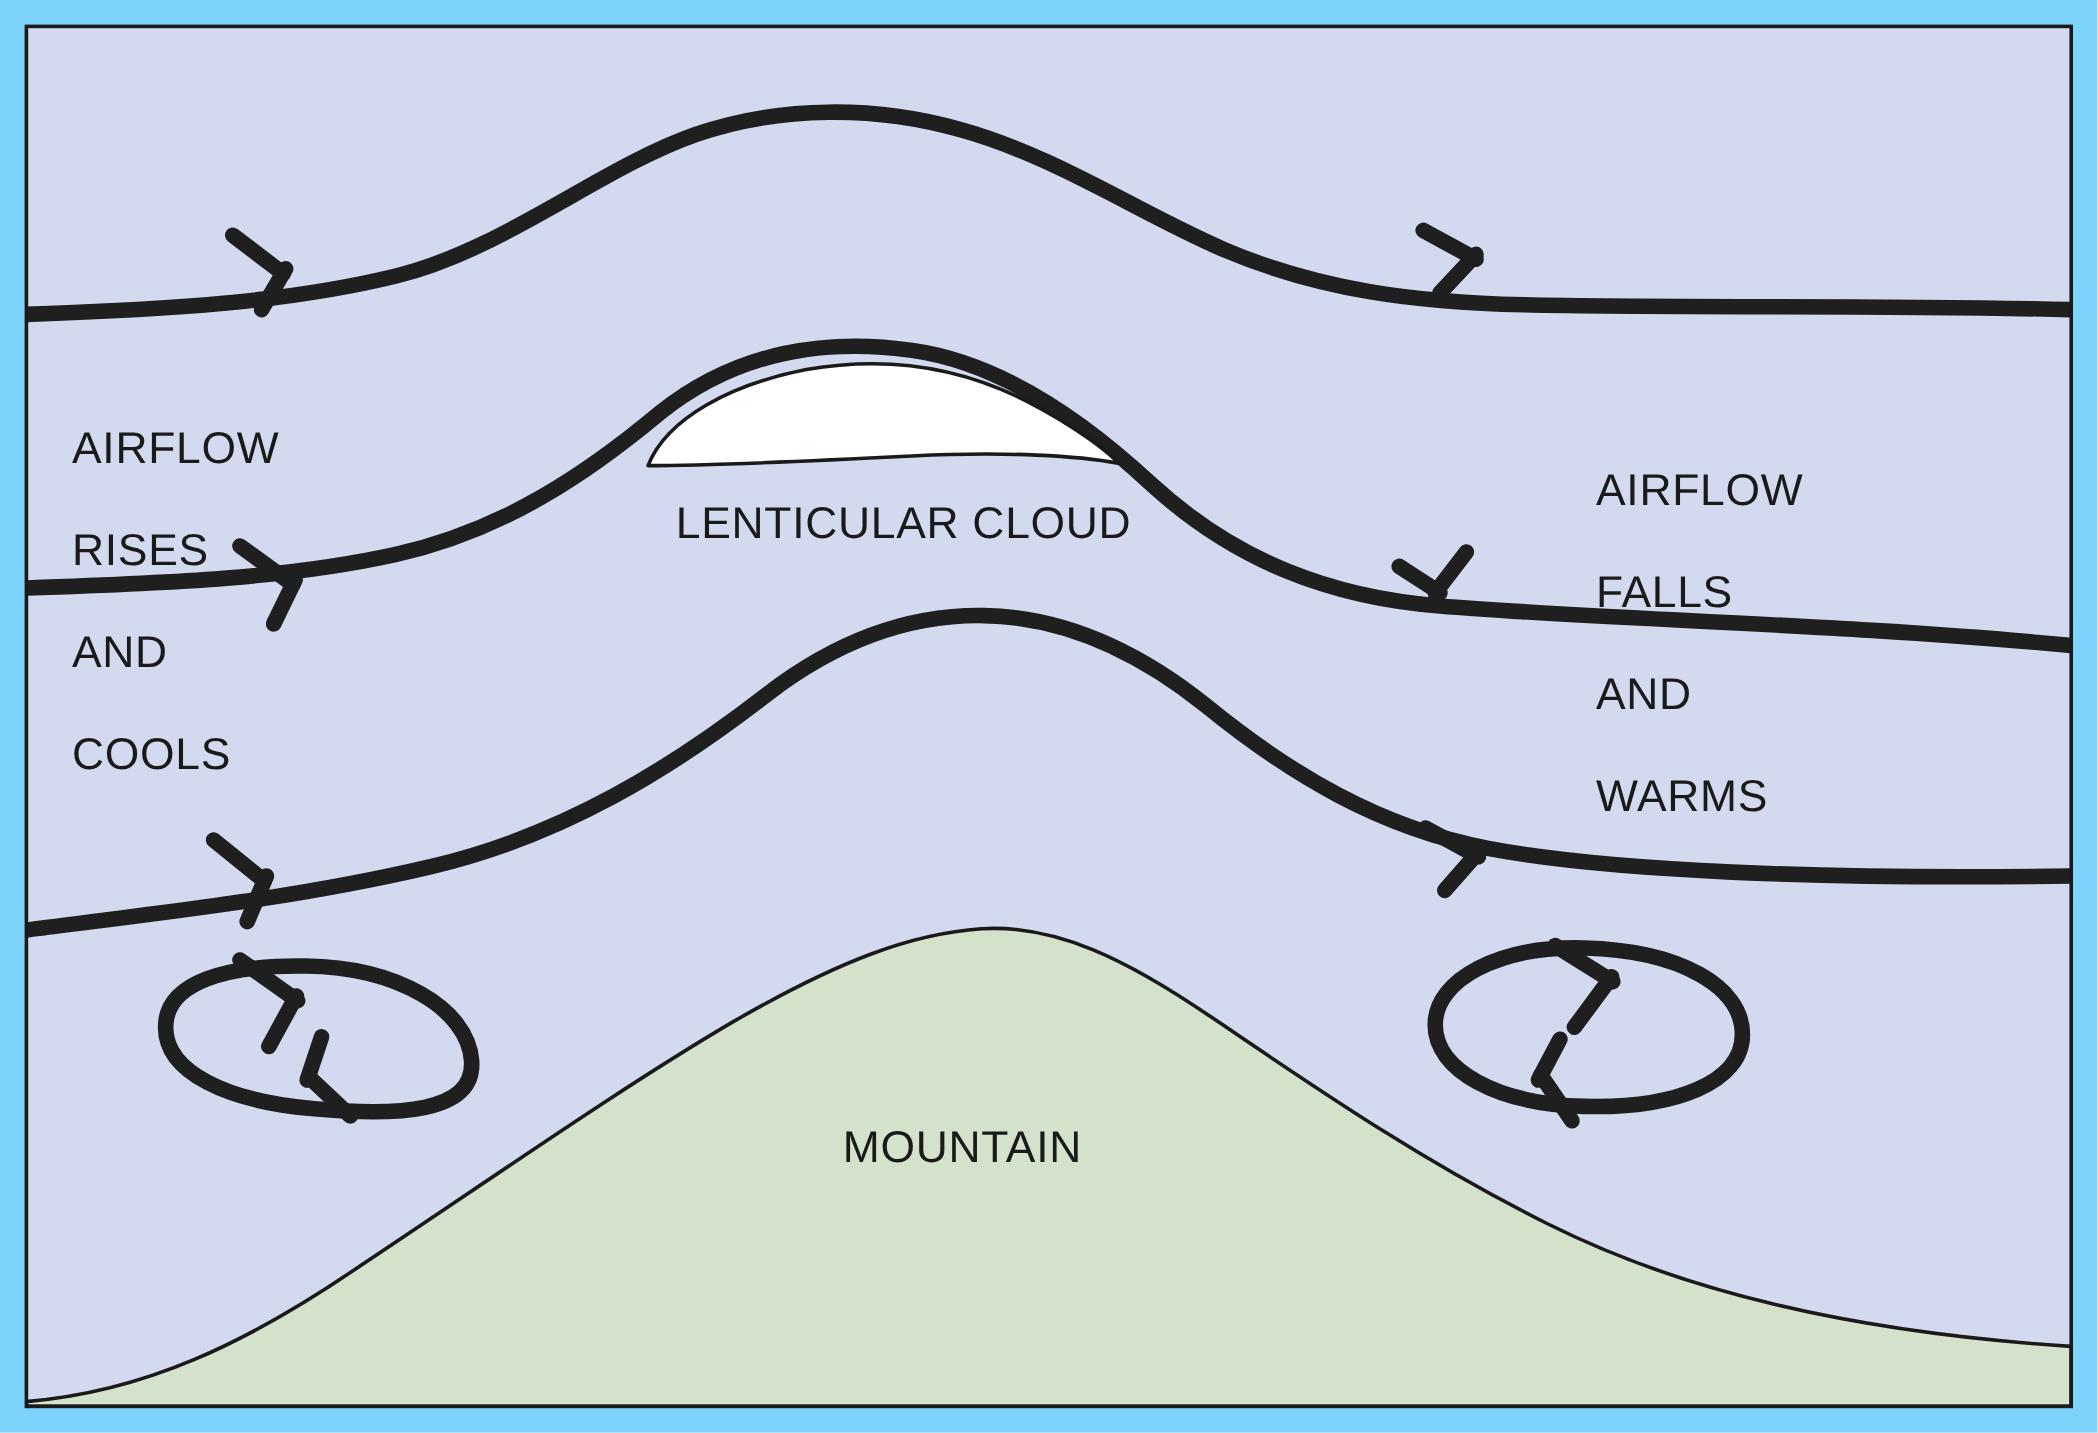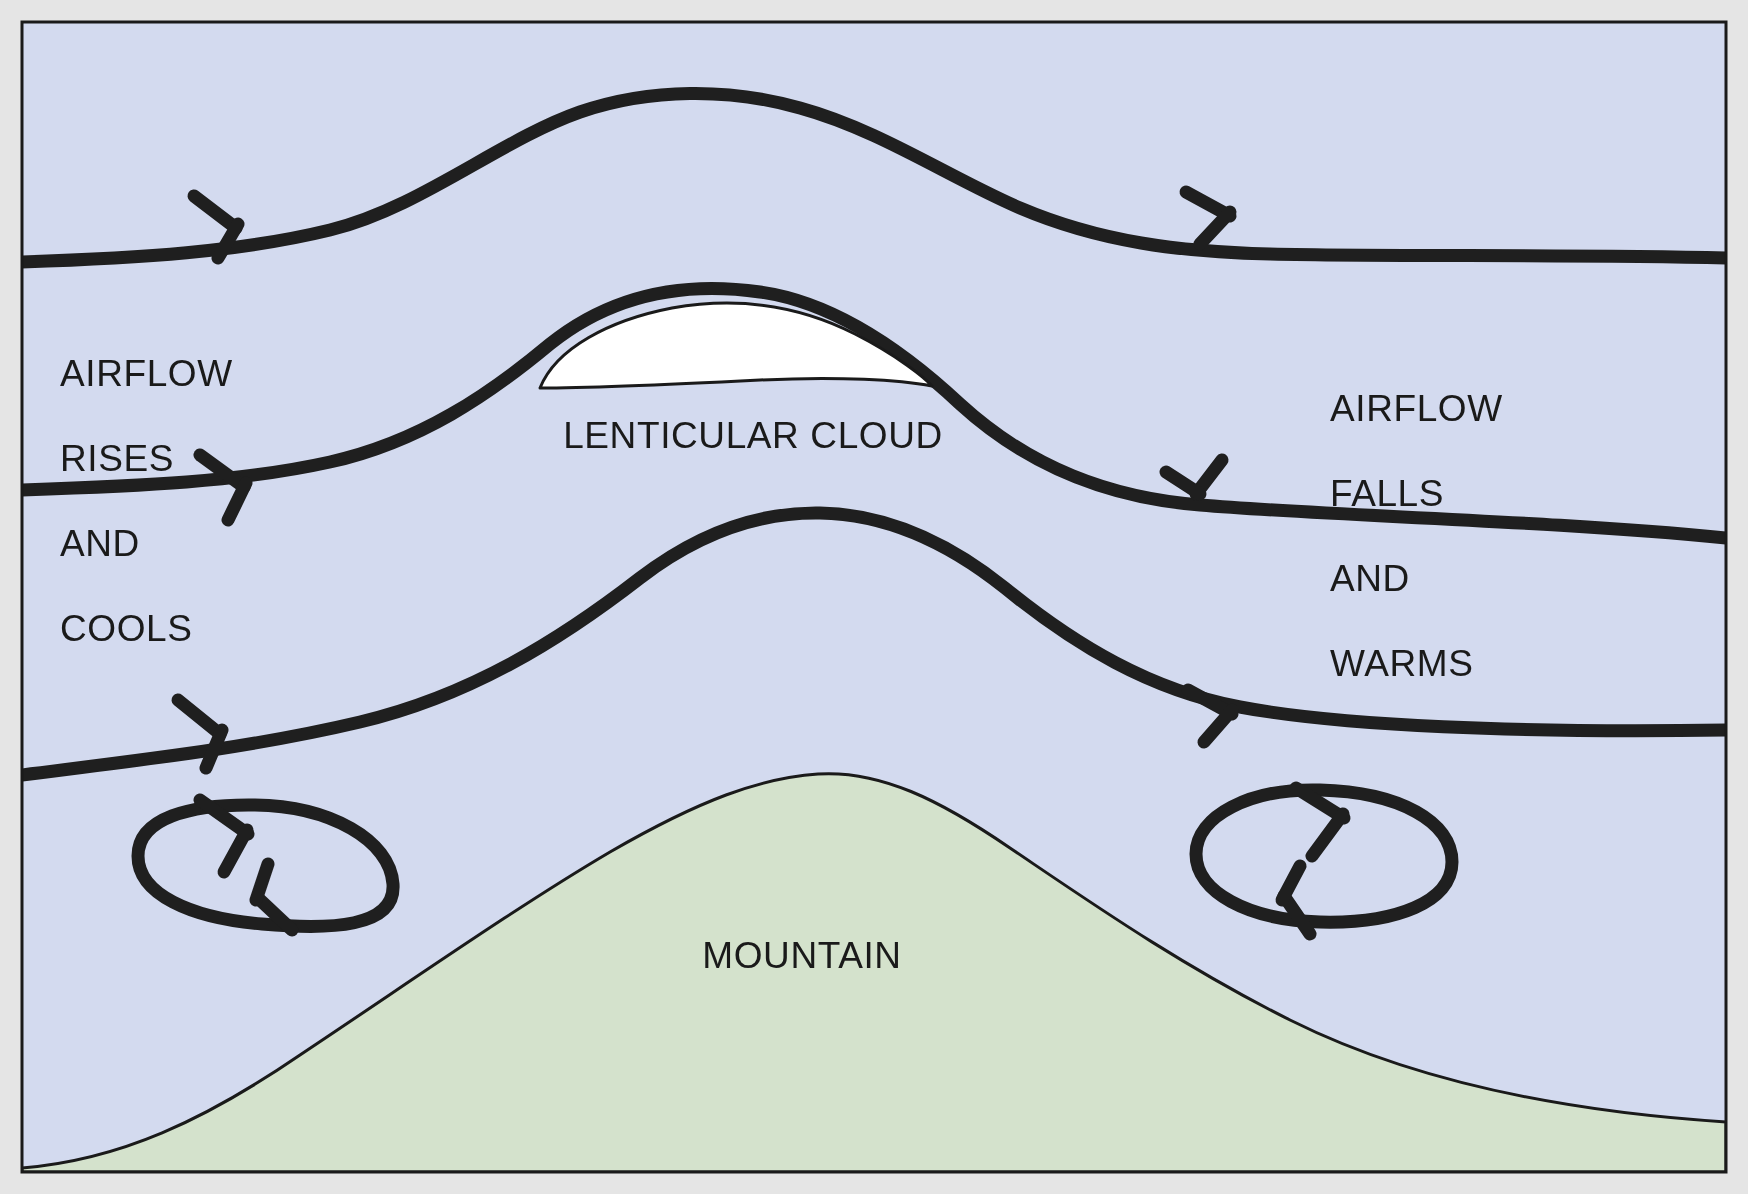--- a/index.html
+++ b/index.html
@@ -6,21 +6,21 @@
   html, body {
     margin: 0;
     padding: 0;
     background: #ffffff;
     font-family: "Liberation Sans", sans-serif;
   }
   #stage {
     position: relative;
     width: 1748px;
     height: 1194px;
-    background: #e5e5e5;
+    background: #7dd3fc;
     overflow: hidden;
   }
   #diagram {
     position: absolute;
     left: 0;
     top: 0;
     width: 1748px;
     height: 1194px;
   }
   .diag-label {

